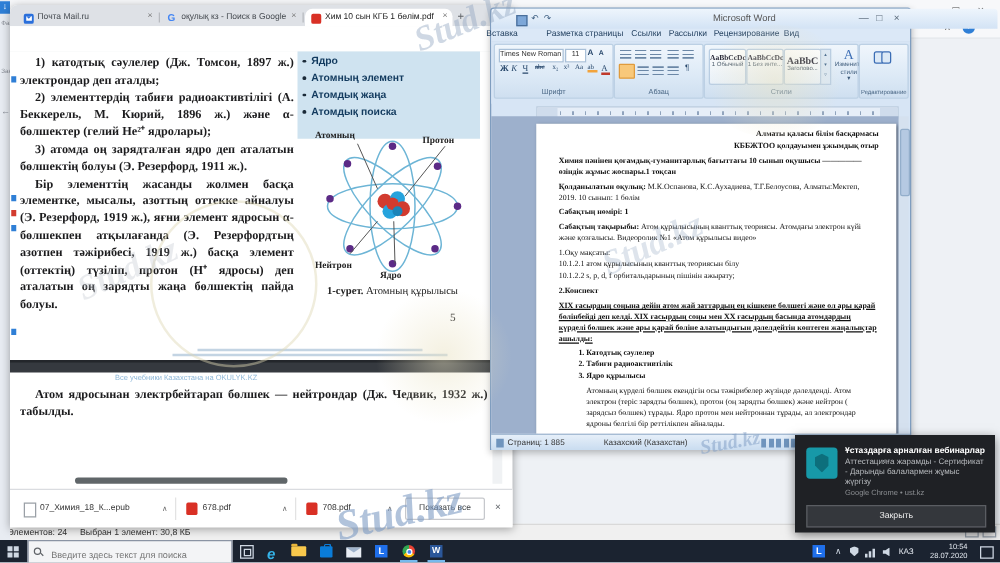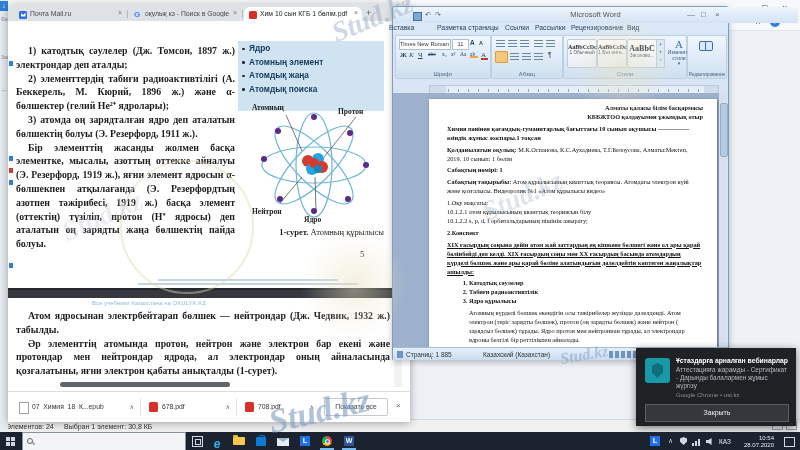--- a/index.html
+++ b/index.html
@@ -54,21 +54,21 @@
 
   
   .pdfpage{left:0;top:37px;width:394px;height:350px;background:#fff;overflow:hidden;}
   .booktext{font-family:"Liberation Serif",serif;font-weight:600;font-size:9.8px;line-height:13.8px;color:#1c1c1e;text-align:justify;}
   .booktext p{margin:0;}
   .booktext p.ind{text-indent:12px;}
   .bulletbox{left:230px;top:0px;width:146px;height:70px;background:#cfe3f0;}
   .bullet{font-size:8.3px;color:#123a5e;line-height:13.5px;padding-left:11px;position:relative;font-weight:bold;}
   .bullet:before{content:"";position:absolute;left:4px;top:5.5px;width:2.5px;height:2.5px;border-radius:50%;background:#1b2a38;}
   .atomlabel{font-family:"Liberation Serif",serif;font-weight:bold;font-size:7.5px;color:#222;}
-  .pdfcaption{font-family:"Liberation Serif",serif;font-size:8.5px;color:#222;text-align:right;}
+  .pdfcaption{font-family:"Liberation Serif",serif;font-size:8.5px;color:#222;text-align:center;}
   .pagenum{font-family:"Liberation Serif",serif;font-size:9px;color:#222;}
   .publine{height:2px;background:#c3d4e3;}
   .okulyk{font-size:6px;color:#8fb8d8;}
   .pagesep{left:0;top:247px;width:394px;height:8px;background:#35393f;border-top:2px solid #23262b;}
   .hthumb{left:52px;top:341px;width:170px;height:5px;background:#606669;border-radius:3px;}
   .vscroll{left:386px;top:2px;width:8px;height:344px;background:#f0f2f4;}
   .vthumb{left:1px;top:2px;width:6px;height:88px;background:#aeb5bb;border-radius:3px;}
   .mark{width:4px;height:5px;left:1px;}
 
   
@@ -302,21 +302,20 @@
     </div>
     <div class="pagenum abs" style="left:352px;top:208px;">5</div>
 
     <div class="publine abs" style="left:150px;top:238px;width:180px;"></div>
     <div class="publine abs" style="left:130px;top:242px;width:220px;"></div>
     <div class="pagesep abs"></div>
     <div class="okulyk abs" style="left:84px;top:259px;width:220px;">Все учебники Казахстана на OKULYK.KZ</div>
 
     <div class="abs booktext" style="left:8px;top:268px;width:374px;">
       <p class="ind">Атом ядросынан электрбейтарап бөлшек — нейтрондар (Дж. Чедвик, 1932 ж.) табылды.</p>
-      <p class="ind">Әр элементтің атомында протон, нейтрон және электрон бар екені және протондар мен нейтрондар ядрода, ал электрондар оның айналасында қозғалатыны, яғни электрон қабаты анықталды (1-сурет).</p>
     </div>
 
     <div class="mark abs" style="top:20px;background:#2f7fd6;"></div>
     <div class="mark abs" style="top:115px;background:#2f7fd6;"></div>
     <div class="mark abs" style="top:127px;background:#d23b2f;"></div>
     <div class="mark abs" style="top:139px;background:#2f7fd6;"></div>
     <div class="mark abs" style="top:222px;background:#2f7fd6;"></div>
 
     <div class="hthumb abs"></div>
     <div class="vscroll abs">
@@ -473,20 +472,21 @@
   <div class="ttl">Ұстаздарға арналған вебинарлар</div>
   <div class="bd">Аттестацияға жарамды - Сертификат - Дарынды балалармен жұмыс жүргізу</div>
   <div class="src">Google Chrome • ust.kz</div>
   <div class="btn">Закрыть</div>
 </div>
 
 <div id="taskbar" class="abs">
   <div class="startgrid abs"></div>
   <div class="tsearch abs">
     <span class="mag"></span>
+    <input placeholder="Введите здесь текст для поиска" style="">
   </div>
   <div class="tvw abs"></div>
   <div class="tico abs" style="left:210px;"><span class="edge-e">e</span></div>
   <div class="tico abs" style="left:232px;">
       <span class="folder"></span>
     </div>
   <div class="tico abs" style="left:254px;">
       <span class="store"></span>
     </div>
   <div class="tico abs" style="left:276px;">

